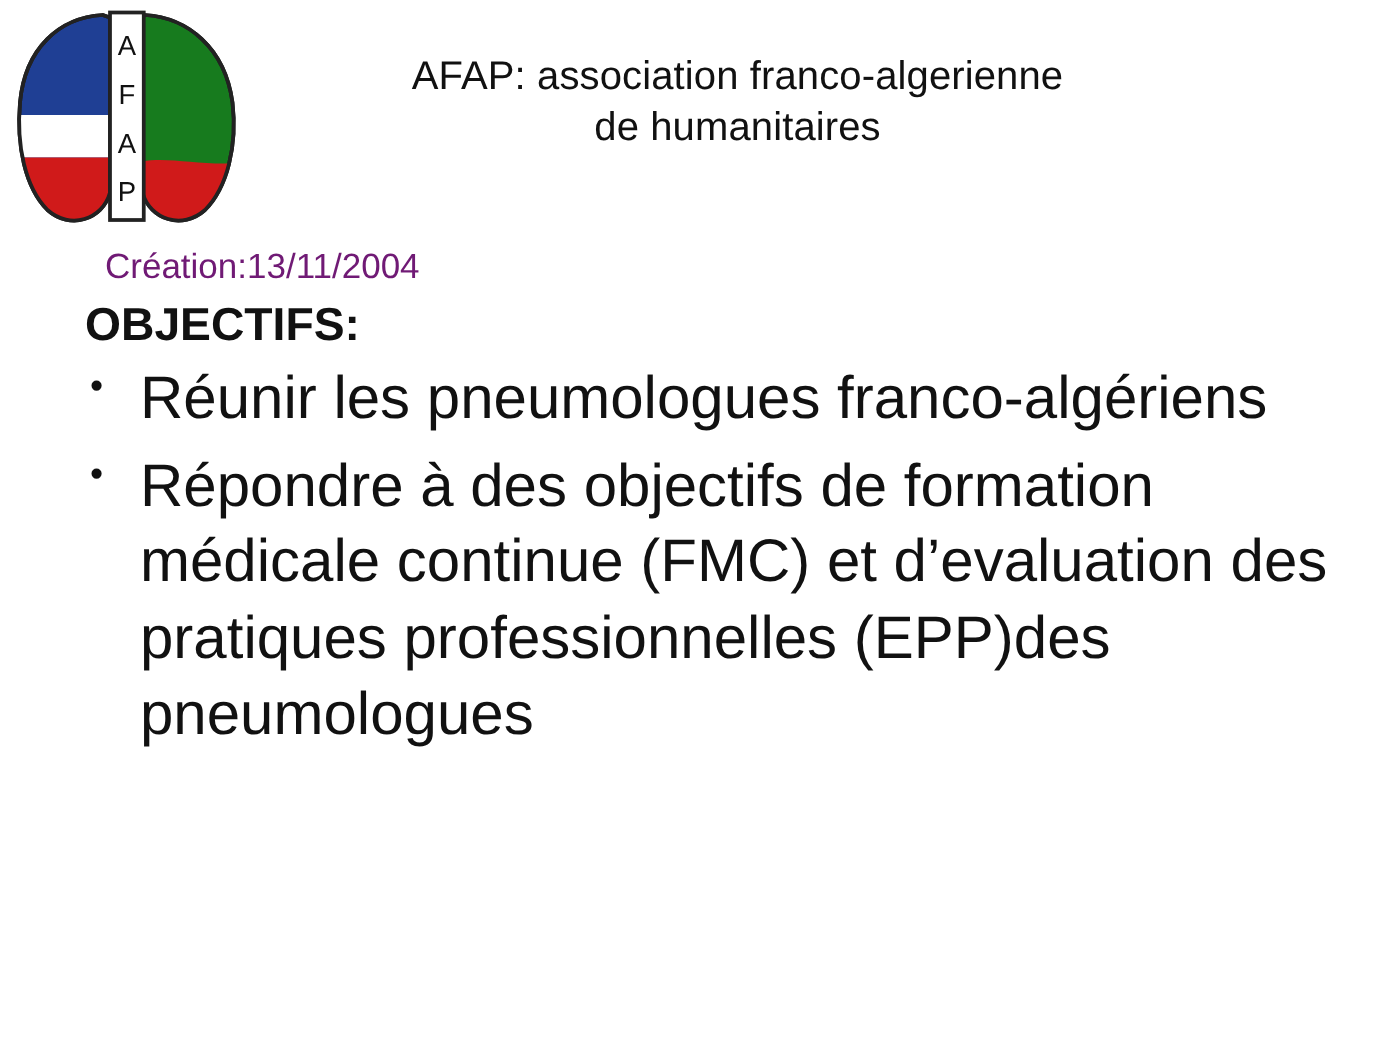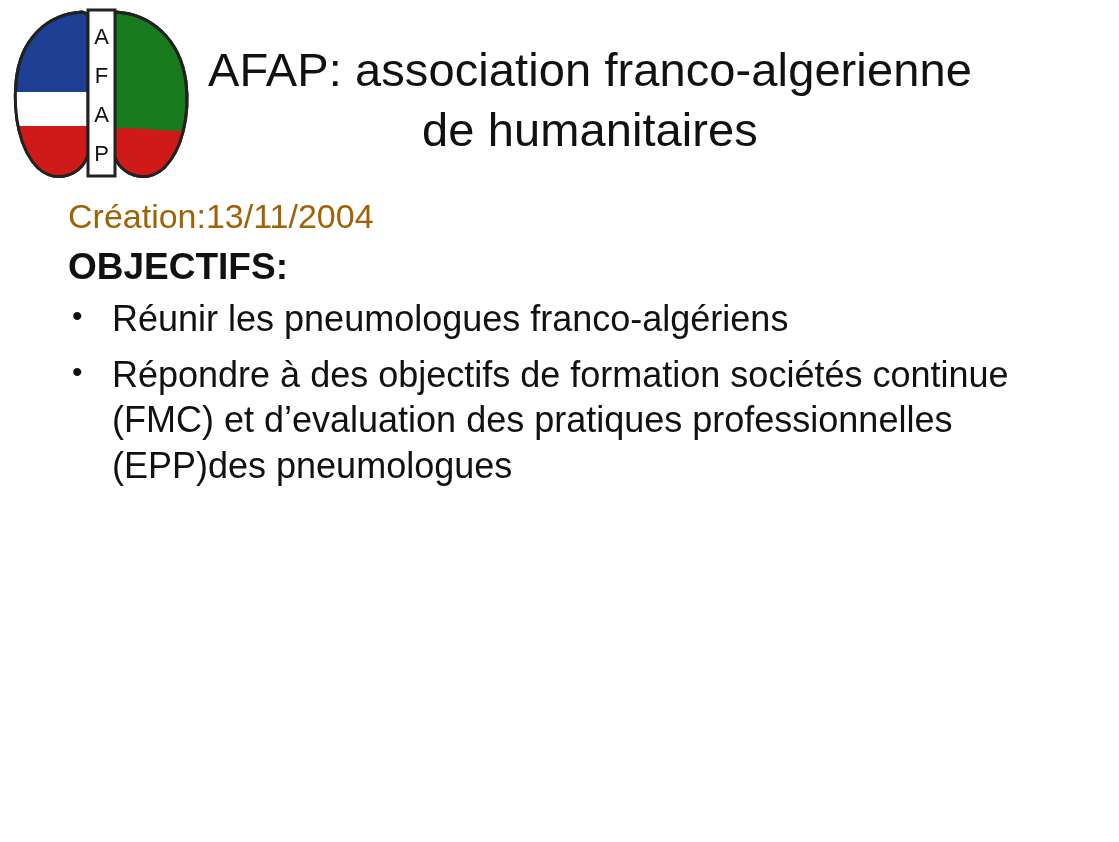--- a/index.html
+++ b/index.html
@@ -35,58 +35,58 @@
 
   
   .title-block {
     position: absolute;
     left: 200px;
     top: 40px;
     width: 780px;
     text-align: center;
   }
   .title-line {
-    font-size: 47px;
+    font-size: 32px;
     line-height: 1.28;
     color: #111111;
     font-weight: 400;
     letter-spacing: 0.1px;
   }
 
   
   .body-block {
     position: absolute;
     left: 64px;
     top: 196px;
     width: 1020px;
   }
   .creation {
-    font-size: 34px;
+    font-size: 28px;
     line-height: 1.22;
-    color: #a16207;
-    margin: 0 0 8px 4px;
+    color: #701a75;
+    margin: 0 0 8px 20px;
   }
   .objectifs {
     font-size: 37px;
     font-weight: bold;
     color: #111111;
     margin: 0 0 6px 4px;
     line-height: 1.2;
   }
 
   ul.bullets {
     list-style: none;
     margin: 0;
     padding: 0;
   }
   ul.bullets li {
     position: relative;
     padding-left: 48px;
     margin-bottom: 10px;
-    font-size: 36px;
+    font-size: 48px;
     line-height: 1.27;
     color: #111111;
   }
   ul.bullets li::before {
     content: "\2022";
     position: absolute;
     left: 8px;
     top: -2px;
     font-size: 30px;
     line-height: 1.45;
@@ -135,17 +135,17 @@
   <div class="title-block">
     <div class="title-line">AFAP: association franco-algerienne</div>
     <div class="title-line">de humanitaires</div>
   </div>
 
   <div class="body-block">
     <p class="creation">Création:13/11/2004</p>
     <p class="objectifs">OBJECTIFS:</p>
     <ul class="bullets">
       <li>Réunir les pneumologues franco-algériens</li>
-      <li>Répondre à des objectifs de formation sociétés continue (FMC) et d’evaluation des pratiques professionnelles (EPP)des pneumologues</li>
+      <li>Répondre à des objectifs de formation médicale continue (FMC) et d’evaluation des pratiques professionnelles (EPP)des pneumologues</li>
     </ul>
   </div>
 
 </div>
 
 </body></html>

